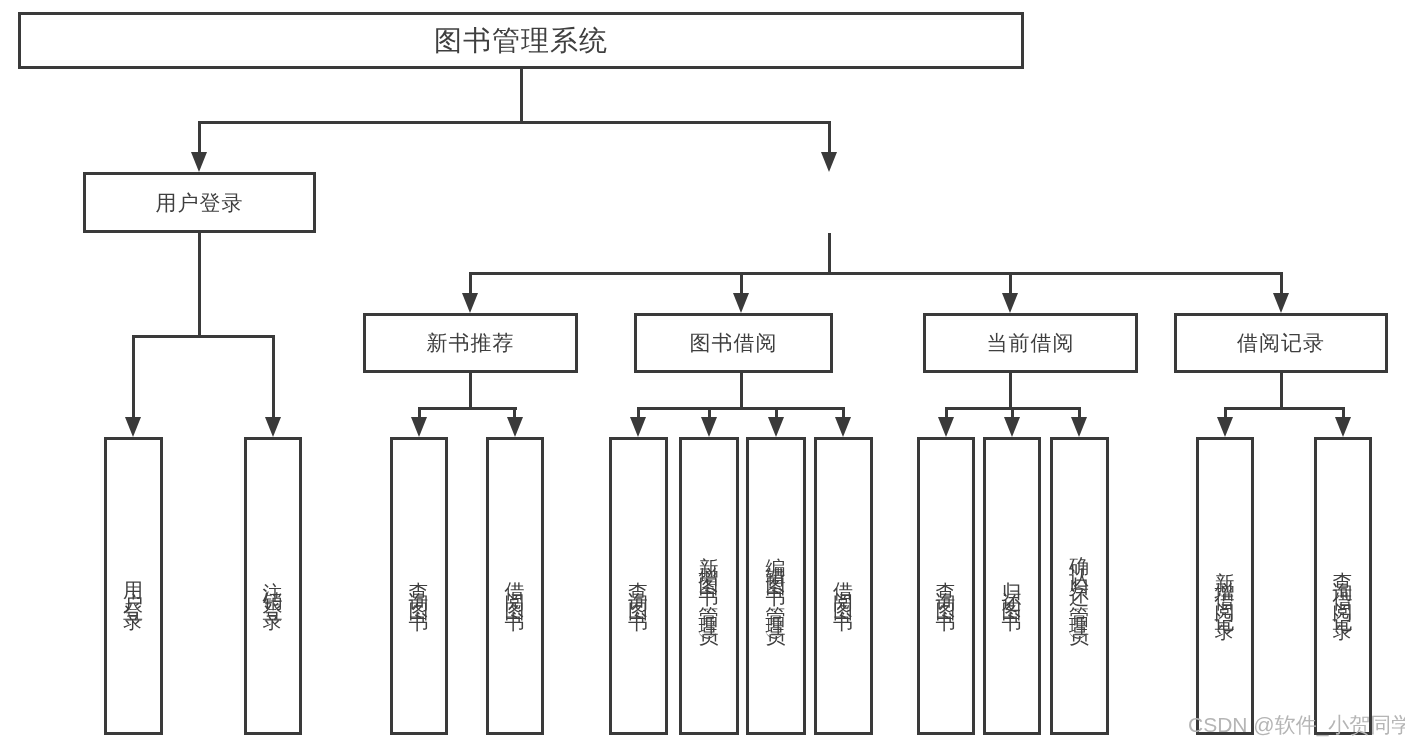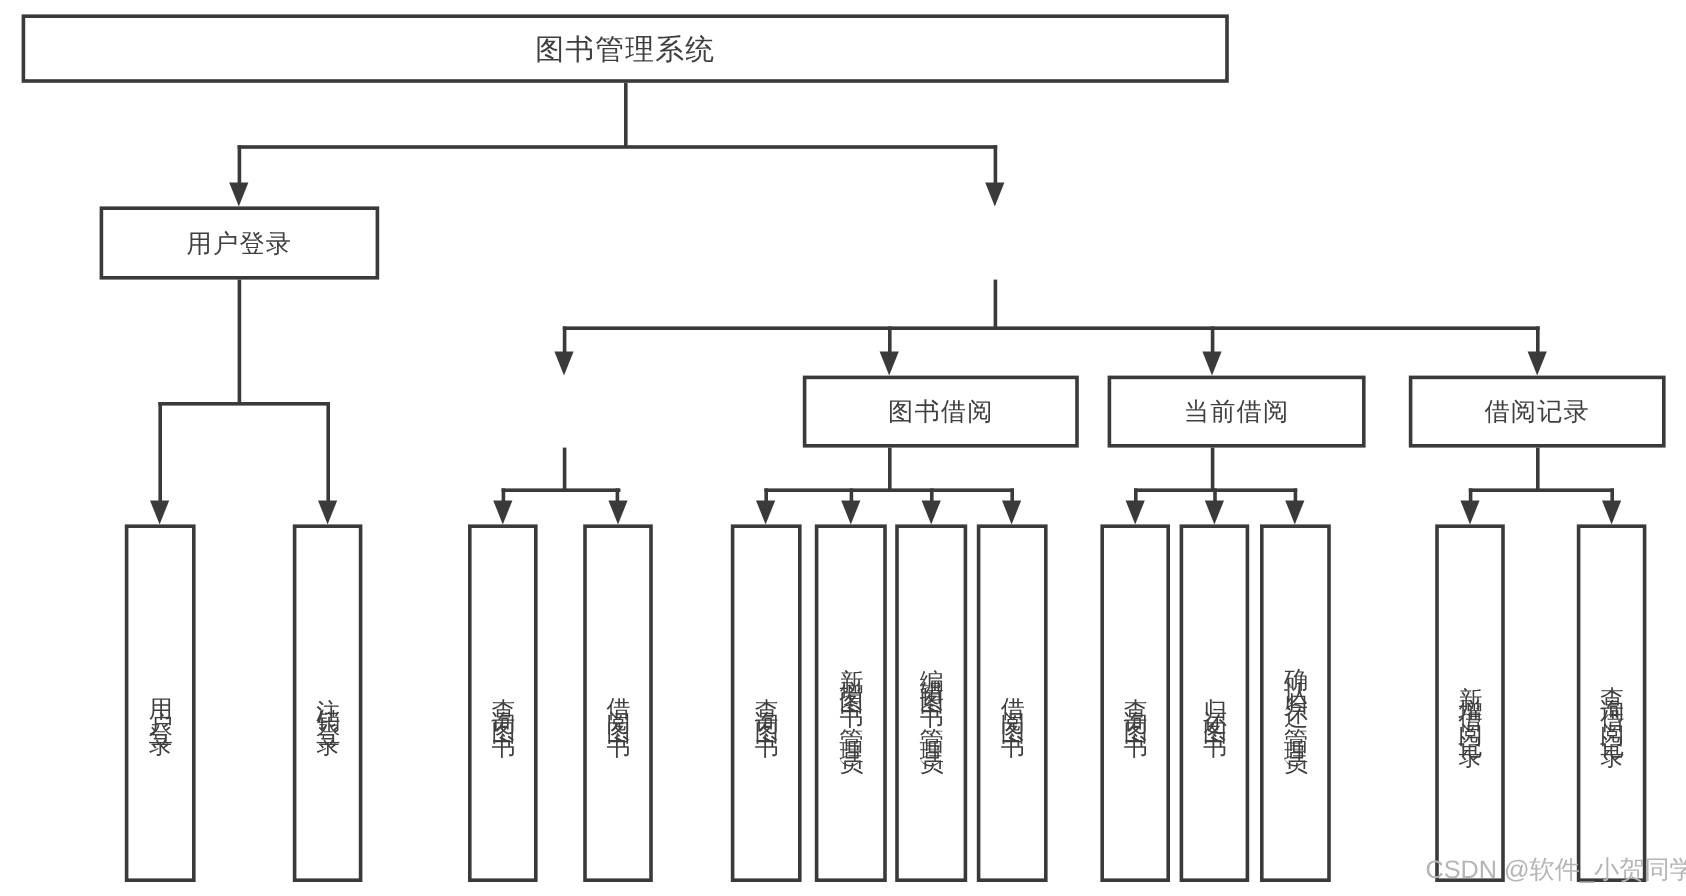--- a/index.html
+++ b/index.html
@@ -22,21 +22,21 @@
   .node {
     position: absolute;
     background: var(--box_bg);
     border: 3px solid var(--line);
     display: flex;
     align-items: center;
     justify-content: center;
     text-align: center;
     color: var(--text);
   }
-  .node.title { font-size: 24px; letter-spacing: 1px; }
+  .node.title { font-size: 28px; letter-spacing: 1px; }
   .node.lvl   { font-size: 21px; letter-spacing: 1px; }
   .node.leaf {
     writing-mode: vertical-lr;
     text-orientation: mixed;
     font-size: 20px;
     letter-spacing: 10px;
     line-height: 1;
   }
   .v { position: absolute; width: 3px; background: var(--line); }
   .h { position: absolute; height: 3px; background: var(--line); }
@@ -83,21 +83,22 @@
   <div class="h" style="left:469px; top:272px; width:814px;"></div>
   <div class="v" style="left:469px; top:272px; height:23px;"></div>
   <div class="arrow" style="left:462px; top:293px;"></div>
   <div class="v" style="left:740px; top:272px; height:23px;"></div>
   <div class="arrow" style="left:733px; top:293px;"></div>
   <div class="v" style="left:1009px; top:272px; height:23px;"></div>
   <div class="arrow" style="left:1002px; top:293px;"></div>
   <div class="v" style="left:1280px; top:272px; height:23px;"></div>
   <div class="arrow" style="left:1273px; top:293px;"></div>
 
-  <div class="node lvl" style="left:669px; top:313px; width:230px; height:60px;">图书借阅</div>
+  <div class="node lvl" style="left:363px; top:313px; width:215px; height:60px;">新书推荐</div>
+  <div class="node lvl" style="left:634px; top:313px; width:199px; height:60px;">图书借阅</div>
   <div class="node lvl" style="left:923px; top:313px; width:215px; height:60px;">当前借阅</div>
   <div class="node lvl" style="left:1174px; top:313px; width:214px; height:60px;">借阅记录</div>
 
   <div class="v" style="left:469px; top:373px; height:37px;"></div>
   <div class="h" style="left:418px; top:407px; width:99px;"></div>
   <div class="v" style="left:418px; top:407px; height:12px;"></div>
   <div class="arrow" style="left:411px; top:417px;"></div>
   <div class="v" style="left:513px; top:407px; height:12px;"></div>
   <div class="arrow" style="left:507px; top:417px;"></div>
 

